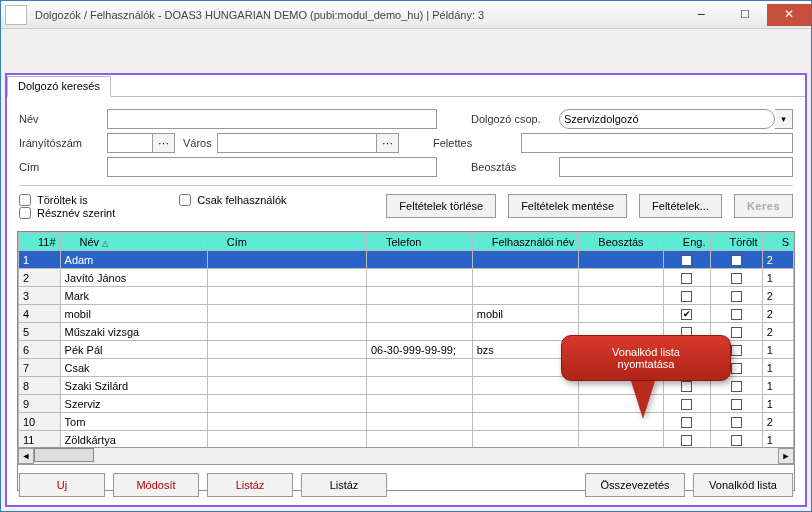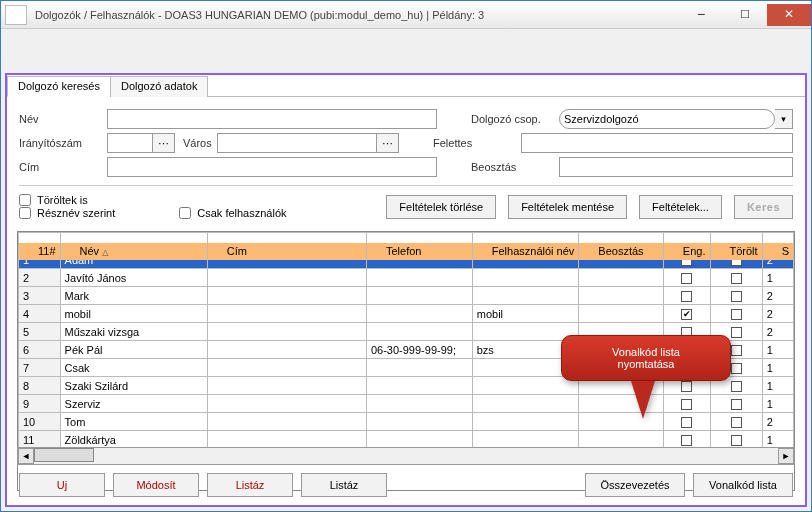--- a/index.html
+++ b/index.html
@@ -28,31 +28,31 @@
   .finput.addr { flex:0 0 330px; }
   .picker { width:22px; height:20px; border:1px solid #999; border-left:none; background:#f4f4f4; text-align:center; line-height:18px; cursor:pointer; }
   .picker::before{ content:"⋯"; }
   .rlabel{ width:92px; color:#333; padding-left:4px; }
   .dropdown { display:flex; flex:1; }
   .dropdown .finput{ flex:1; padding:2px 4px;border-radius:10px; }
   .dropdown .arrow{ width:18px; height:20px; border:1px solid #999; border-left:none; background:#f4f4f4; text-align:center; line-height:16px; cursor:pointer;}
   .dropdown .arrow::before{content:"▾"; font-size:9px;}
   .finput.small{ flex:1; }
   .sep{ height:1px; background:#ccc; margin:6px 0; }
-  .opts-row{ display:flex; align-items:flex-end; padding:2px 0 6px 0; gap:12px; }
+  .opts-row{ display:flex; align-items:flex-start; padding:2px 0 6px 0; gap:12px; }
   .opts-left{ display:flex; flex-direction:column; gap:1px; }
   .chk{ display:flex; align-items:center; gap:6px; }
   .chk input{ width:12px; height:12px; }
   .btn2{ height:24px; border:1px solid #999; background:#f2f2f2; padding:0 12px; cursor:pointer; }
   .btn2.disabled{ color:#aaa; font-weight:bold; letter-spacing:0.5px; }
   .spacer{ flex:1; }
   .grid-wrap{ margin:0 10px; border:1px solid #888; height:260px; overflow:hidden; position:relative; background:#fff;}
   table{ border-collapse:collapse; width:100%; }
   th,td{ border:1px solid #bbb; padding:1px 4px; height:18px; text-align:left; white-space:nowrap; overflow:hidden; }
-  th{ background:#fdba74; font-weight:normal; position:sticky; top:10px;padding-left:19px; }
+  th{ background:#5eead4; font-weight:normal; position:sticky; top:0;padding-left:19px; }
   th.rowhead{ width:22px; text-align:center; }
   td.rownum{ width:22px; text-align:left; background:#f2f2f2; }
   tr.selected td{ background:#2a63c8; color:#fff; }
   td.center{ text-align:center; }
   .cell-chk{ display:inline-block; width:11px; height:11px; border:1px solid #555; background:#fff; vertical-align:middle;}
   .cell-chk.on::before{ content:"✔"; font-size:9px; display:block; line-height:9px; text-align:center;}
   .sort-tri{ font-size:8px; color:#555; }
   .hscroll{ position:absolute; left:10px; right:10px; height:18px; border:1px solid #999; background:#f0f0f0; margin-top:4px; display:flex; align-items:center;}
   .hscroll .arrowbtn{ width:16px; height:16px; border:1px solid #999; background:#e6e6e6; text-align:center; line-height:14px; font-size:9px; cursor:pointer;}
   .hscroll .track{ flex:1; height:16px; position:relative;}
@@ -76,21 +76,20 @@
     <div class="btns">
       <div class="btn min"></div>
       <div class="btn max"></div>
       <div class="btn close"></div>
     </div>
   </div>
 
   <div class="inner">
     <div class="tabs">
       <div class="tab active">Dolgozó keresés</div>
-      <div class="tab">Dolgozó adatok</div>
     </div>
 
     <div class="filter-area">
       <div class="frow">
         <div class="flabel">Név</div>
         <input class="finput name" style="">
         <div style="width:30px"></div>
         <div class="rlabel">Dolgozó csop.</div>
         <div class="dropdown">
           <input class="finput" value="Szervizdolgozó" style="">

